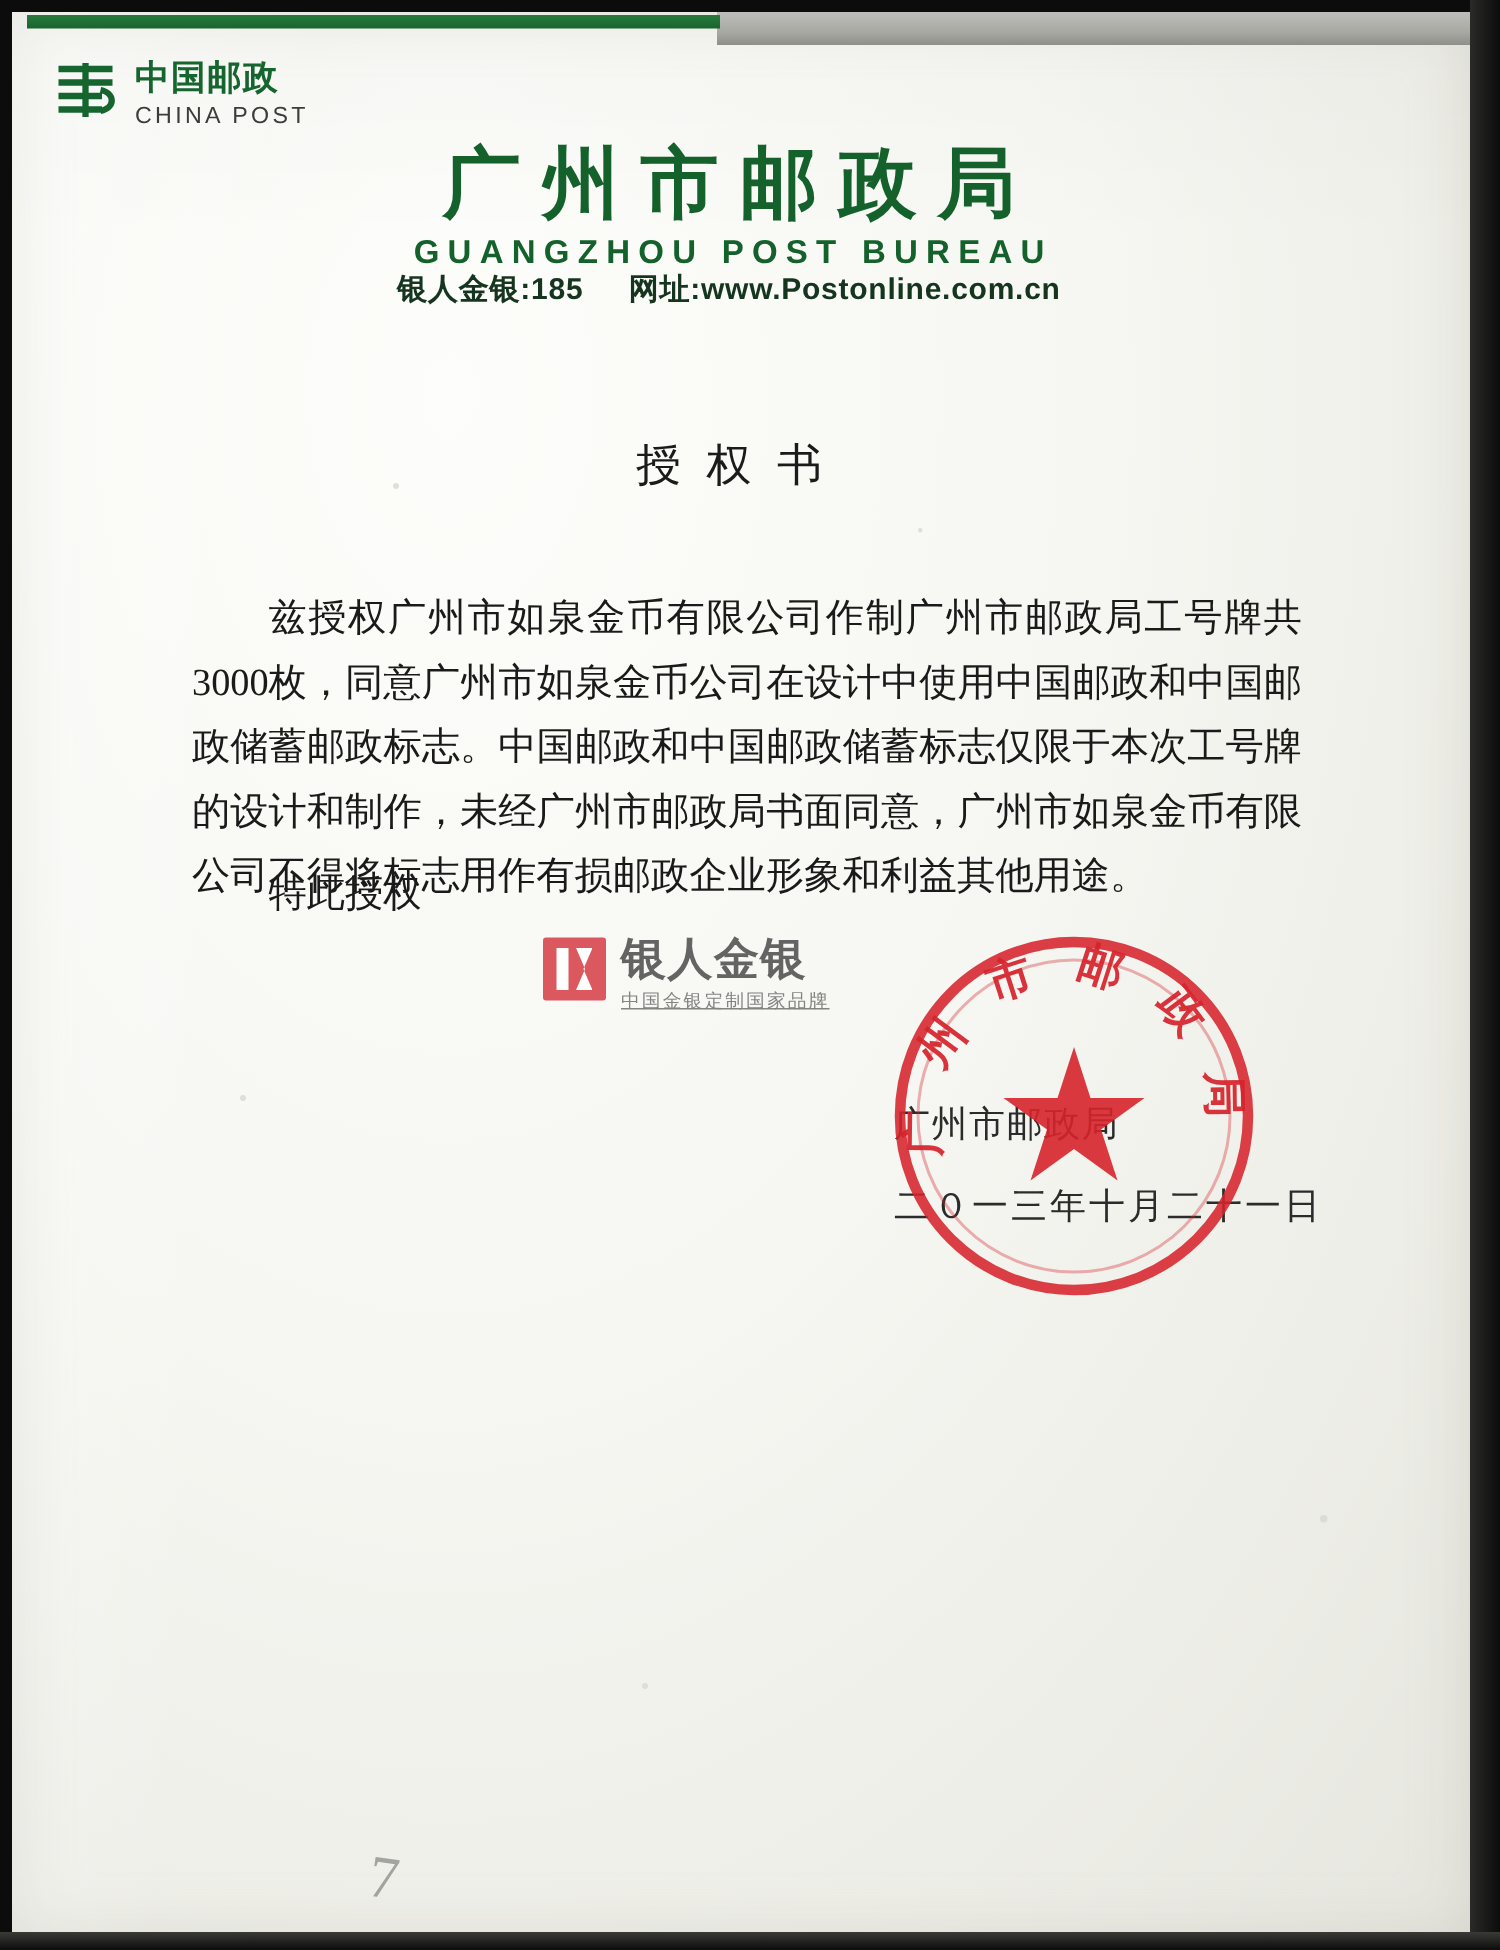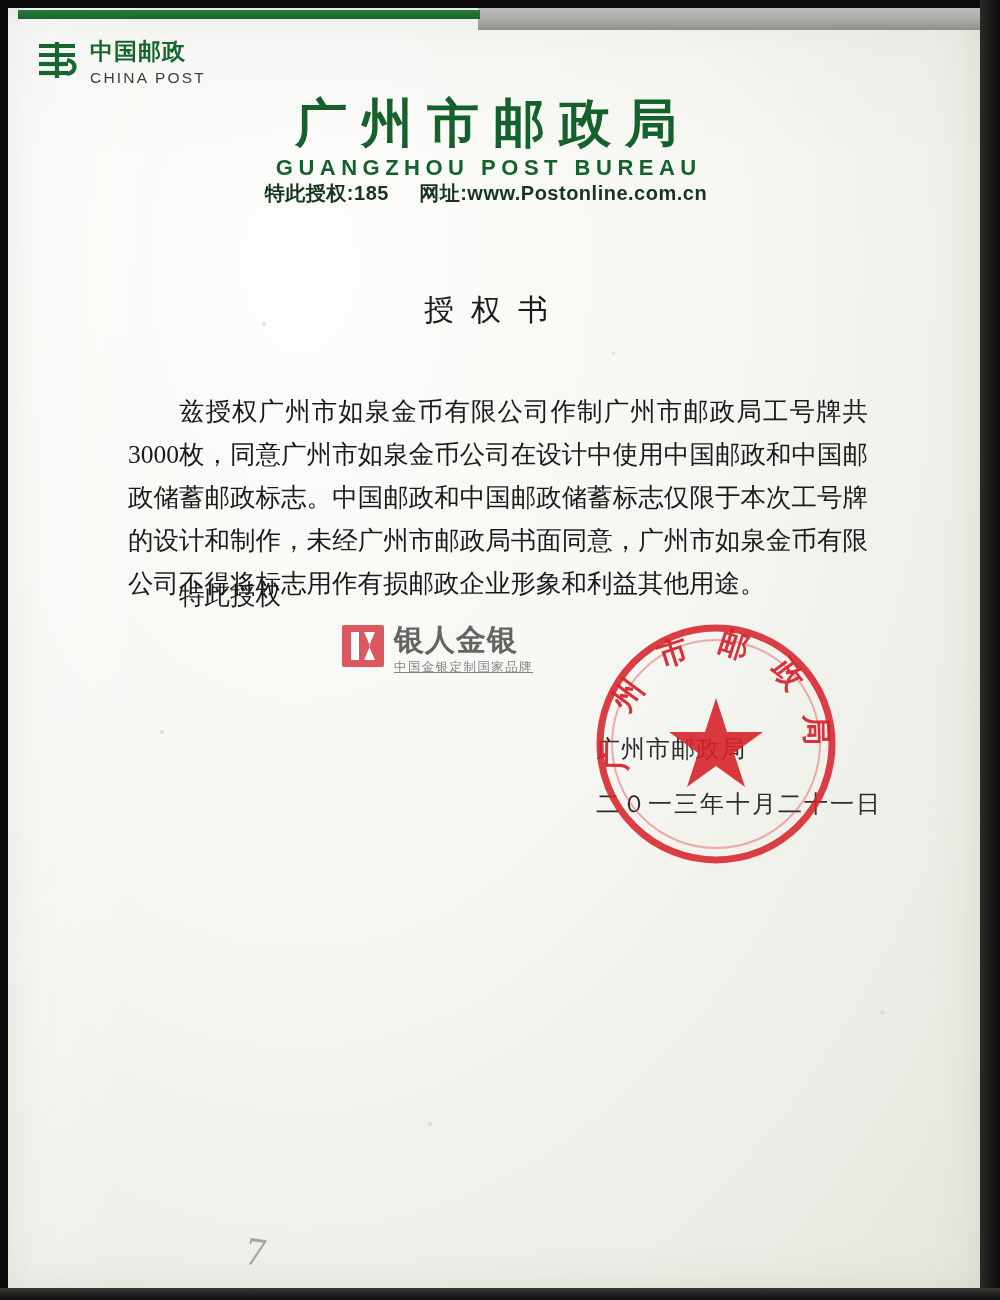--- a/index.html
+++ b/index.html
@@ -180,21 +180,21 @@
     top: 578px;
     font-family: "Liberation Serif", serif;
     font-size: 25.5px;
     color: #1a1a1a;
     text-indent: 2em;
     width: 740px;
   }
   
   .watermark {
     position: absolute;
-    left: 342px;
+    left: 362px;
     top: 625px;
     display: flex;
     align-items: flex-start;
     gap: 10px;
     opacity: 0.92;
     justify-content: flex-end;
   }
   .wm-mark {
     width: 42px;
     height: 42px;
@@ -314,21 +314,21 @@
       <div class="logo-text-en">CHINA POST</div>
     </div>
   </div>
 
   <div class="masthead">
     <div class="org-cn">广州市邮政局</div>
     <div class="org-en">GUANGZHOU POST BUREAU</div>
   </div>
 
   <div class="addr-block">
-    <div class="addr-line">特此授权:185     网址:www.Postonline.com.cn</div>
+    <div class="addr-line">银人金银:185     网址:www.Postonline.com.cn</div>
   </div>
 
   <div class="doc-title">授权书</div>
 
   <div class="body-text">
     <p class="indent">兹授权广州市如泉金币有限公司作制广州市邮政局工号牌共3000枚，同意广州市如泉金币公司在设计中使用中国邮政和中国邮政储蓄邮政标志。中国邮政和中国邮政储蓄标志仅限于本次工号牌的设计和制作，未经广州市邮政局书面同意，广州市如泉金币有限公司不得将标志用作有损邮政企业形象和利益其他用途。</p>
   </div>
 
   <div class="closing">特此授权</div>
 

